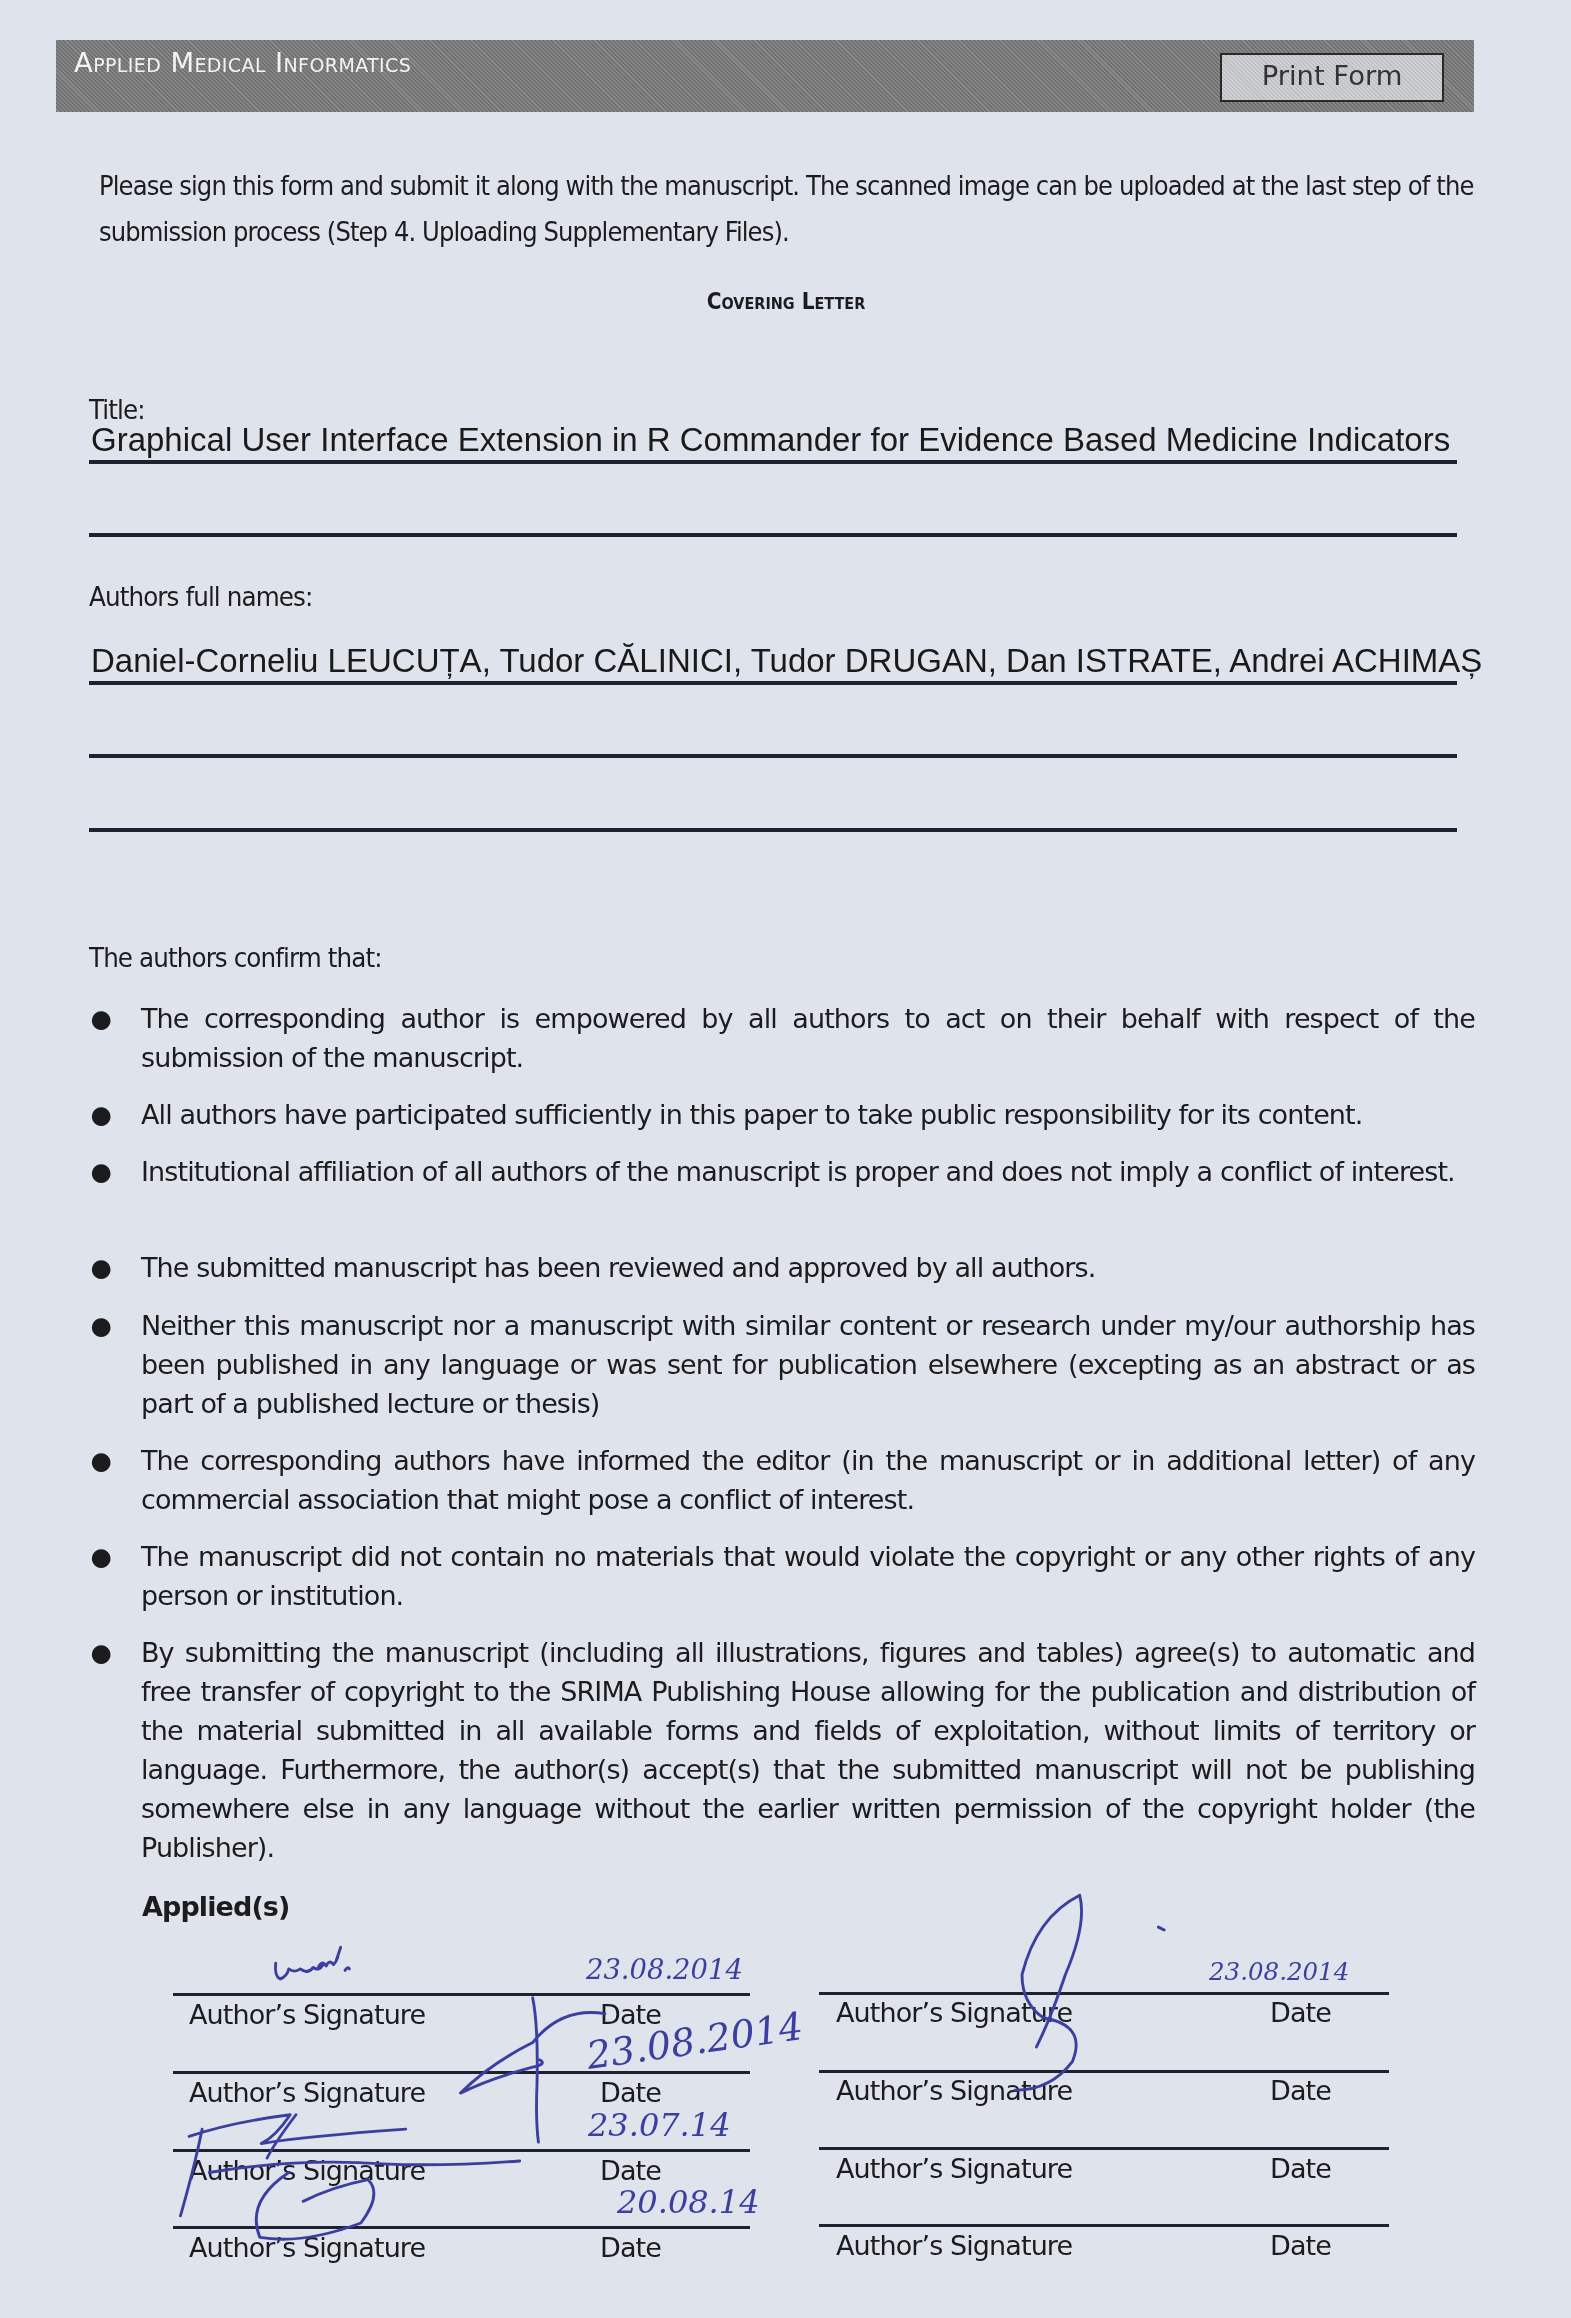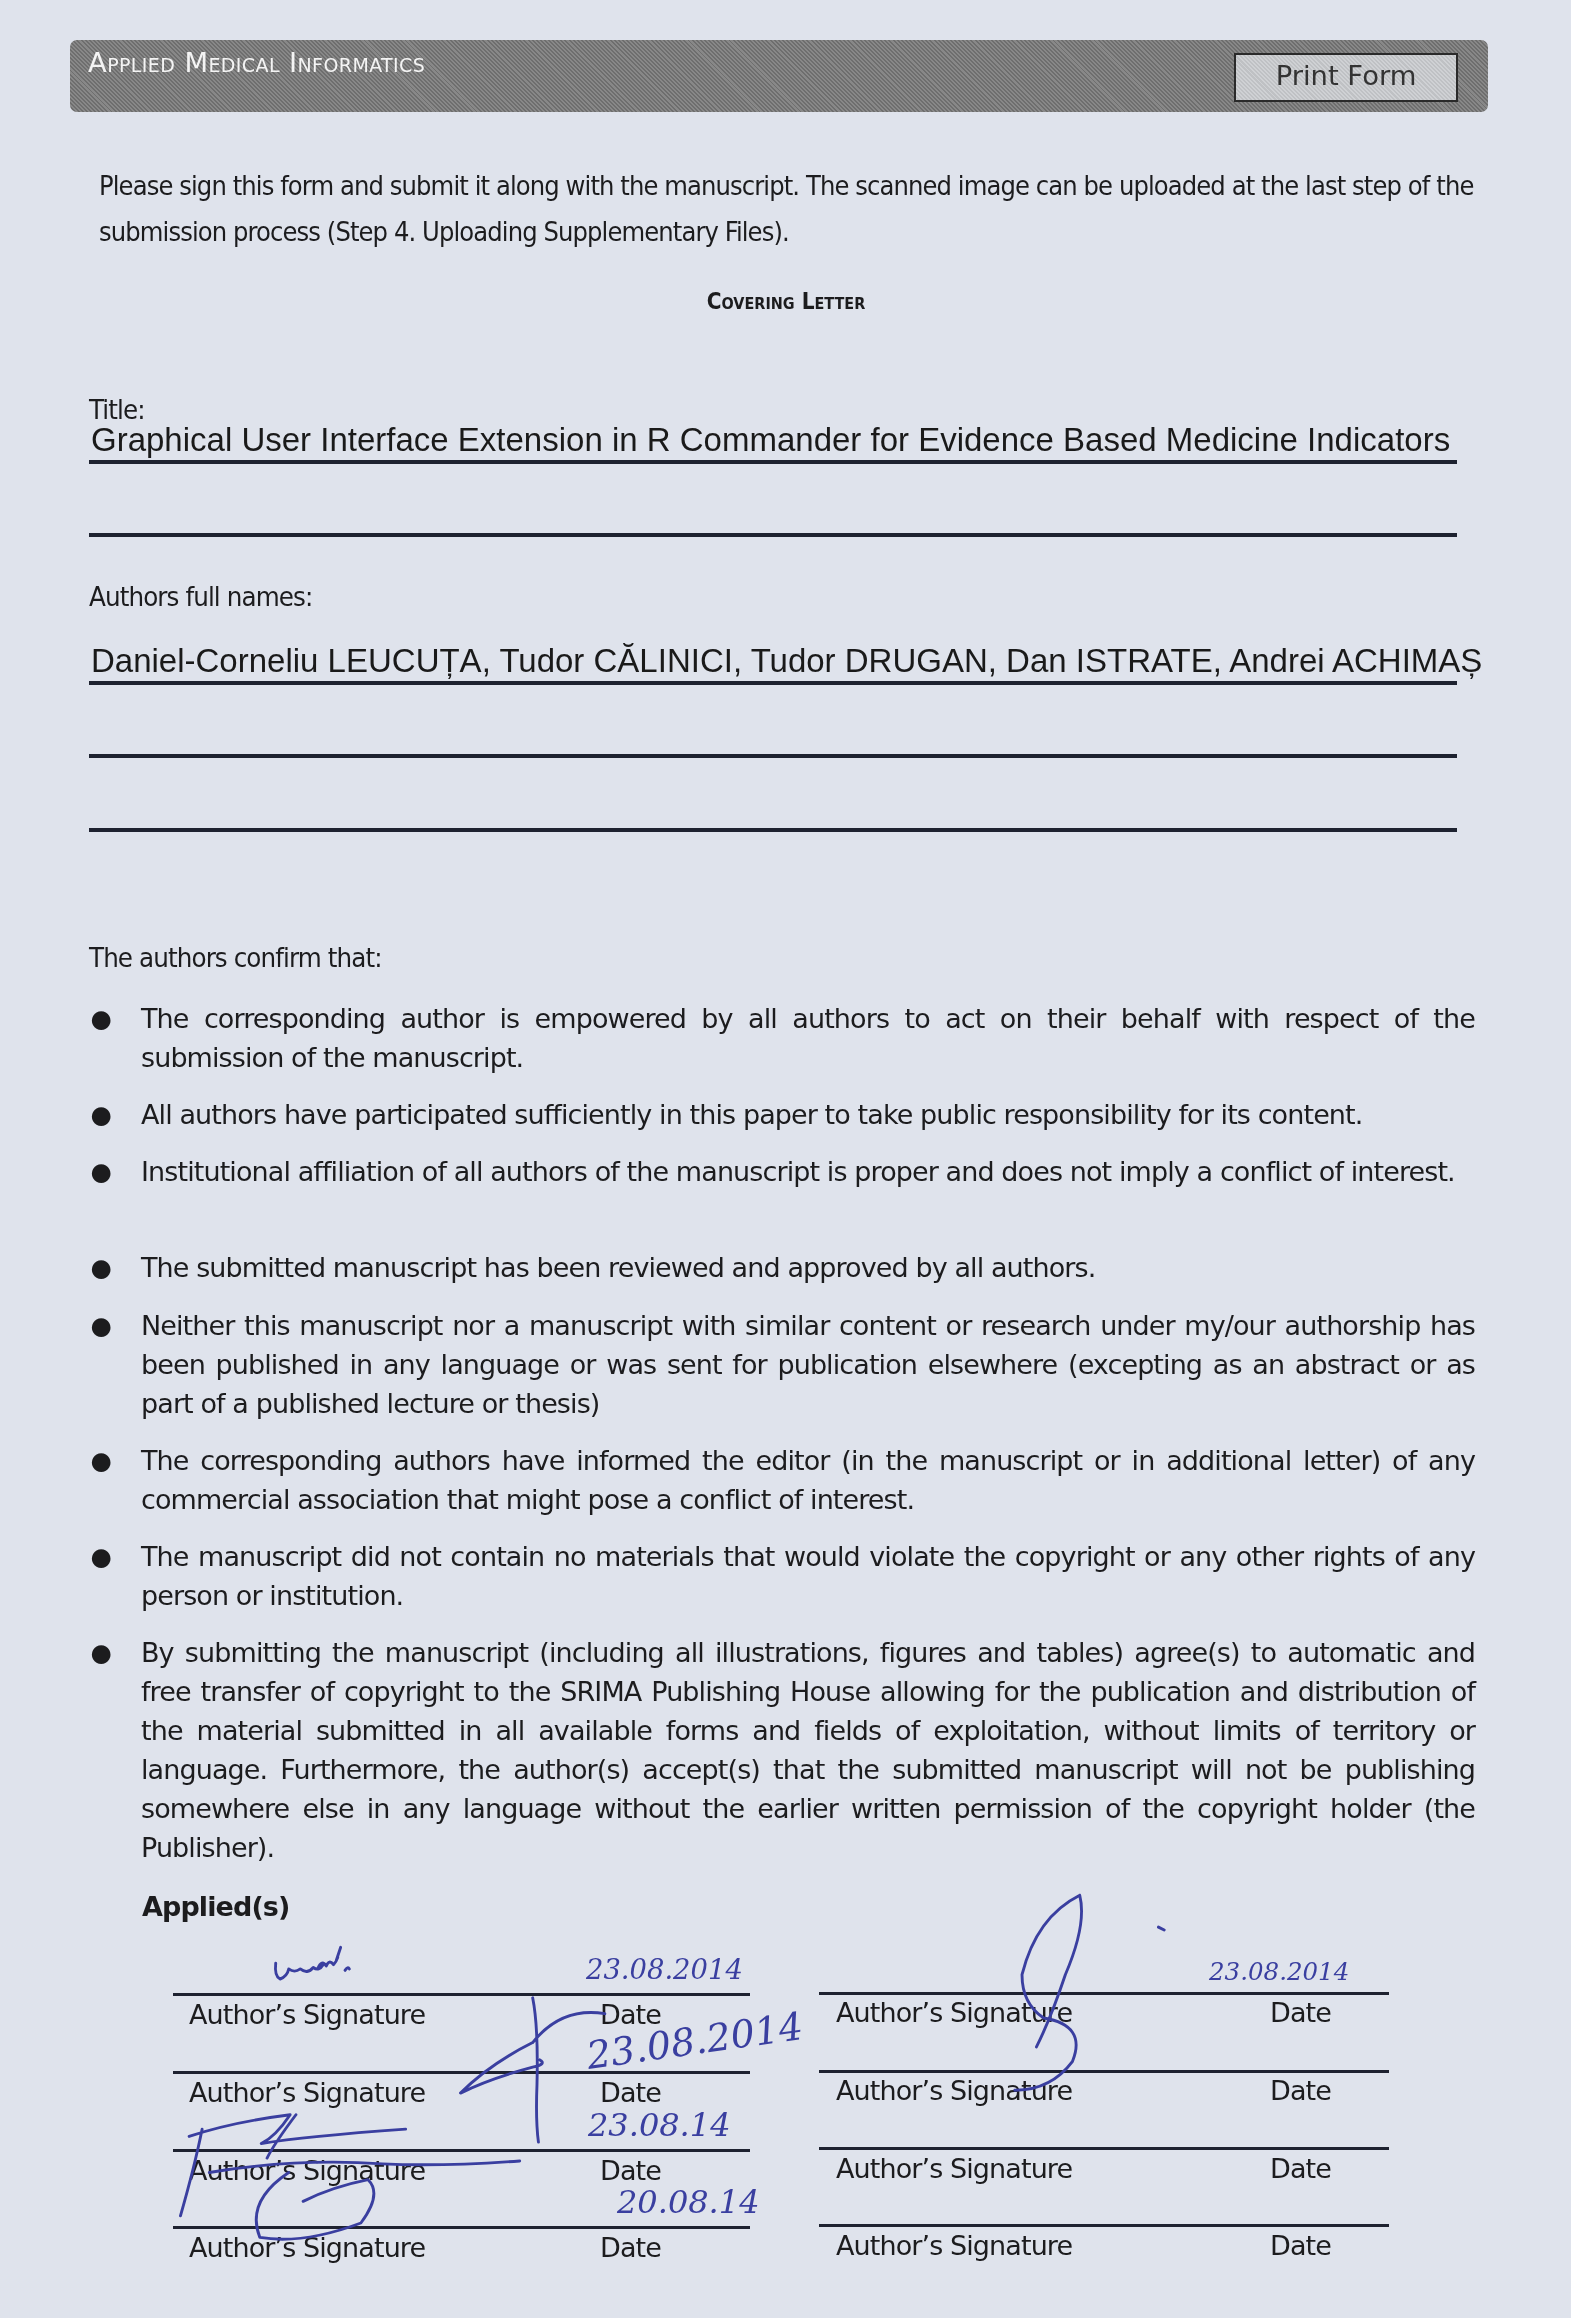--- a/index.html
+++ b/index.html
@@ -8,23 +8,22 @@
       background: #dfe3ec;
       font-family: "DejaVu Sans", "Liberation Sans", sans-serif;
       color: #1c1c1e;
       position: relative;
       overflow: hidden;
     }
     .page { position: absolute; left: 0; top: 0; width: 1572px; height: 2319px; }
 
     
     .header-bar {
-      position: absolute; left: 70px; top: 40px; width: 1418px; height: 72px;
+      position: absolute; left: 56px; top: 40px; width: 1418px; height: 72px;
       background: repeating-linear-gradient(45deg, #6e6e6e 0px, #6e6e6e 1.4px, #888 1.4px, #888 2.9px);
-      border-radius: 7px;
     }
     .header-title {
       position: absolute; left: 18px; top: 7.2px;
       color: #f4f4f4; font-size: 27.4px; font-variant: small-caps; letter-spacing: 0.4px;
       font-family: "DejaVu Sans", sans-serif;
     }
     .print-button {
       position: absolute; left: 1164px; top: 13px; width: 224px; height: 49px;
       background: repeating-linear-gradient(45deg, #cfd1d4 0px, #cfd1d4 1.4px, #bfc1c4 1.4px, #bfc1c4 2.9px);
       border: 2.9px solid #2a2a2a;
@@ -131,21 +130,21 @@
   <div class="hand" style="left:586px; top:1954px; font-size:27.4px;">23.08.2014</div>
 
   <div class="sig-line" style="left:173px; top:2071px; width:577px;"></div>
   <div class="sig-label" style="left:189px; top:2077px;">Author’s Signature</div>
   <div class="sig-label" style="left:600px; top:2077px;">Date</div>
   <div class="hand" style="left:586px; top:2019px; font-size:38px; transform:rotate(-8deg);">23.08.2014</div>
 
   <div class="sig-line" style="left:173px; top:2149px; width:577px;"></div>
   <div class="sig-label" style="left:189px; top:2155px;">Author’s Signature</div>
   <div class="sig-label" style="left:600px; top:2155px;">Date</div>
-  <div class="hand" style="left:588px; top:2106px; font-size:32px;">23.08.14</div>
+  <div class="hand" style="left:588px; top:2106px; font-size:32px;">23.07.14</div>
 
   <div class="sig-line" style="left:173px; top:2226px; width:577px;"></div>
   <div class="sig-label" style="left:189px; top:2232px;">Author’s Signature</div>
   <div class="sig-label" style="left:600px; top:2232px;">Date</div>
   <div class="hand" style="left:617px; top:2183px; font-size:32px;">20.08.14</div>
 
   <div class="sig-line" style="left:819px; top:1992px; width:570px;"></div>
   <div class="sig-label" style="left:836px; top:1997px;">Author’s Signature</div>
   <div class="sig-label" style="left:1270px; top:1997px;">Date</div>
   <div class="hand" style="left:1209px; top:1957px; font-size:24.5px;">23.08.2014</div>

